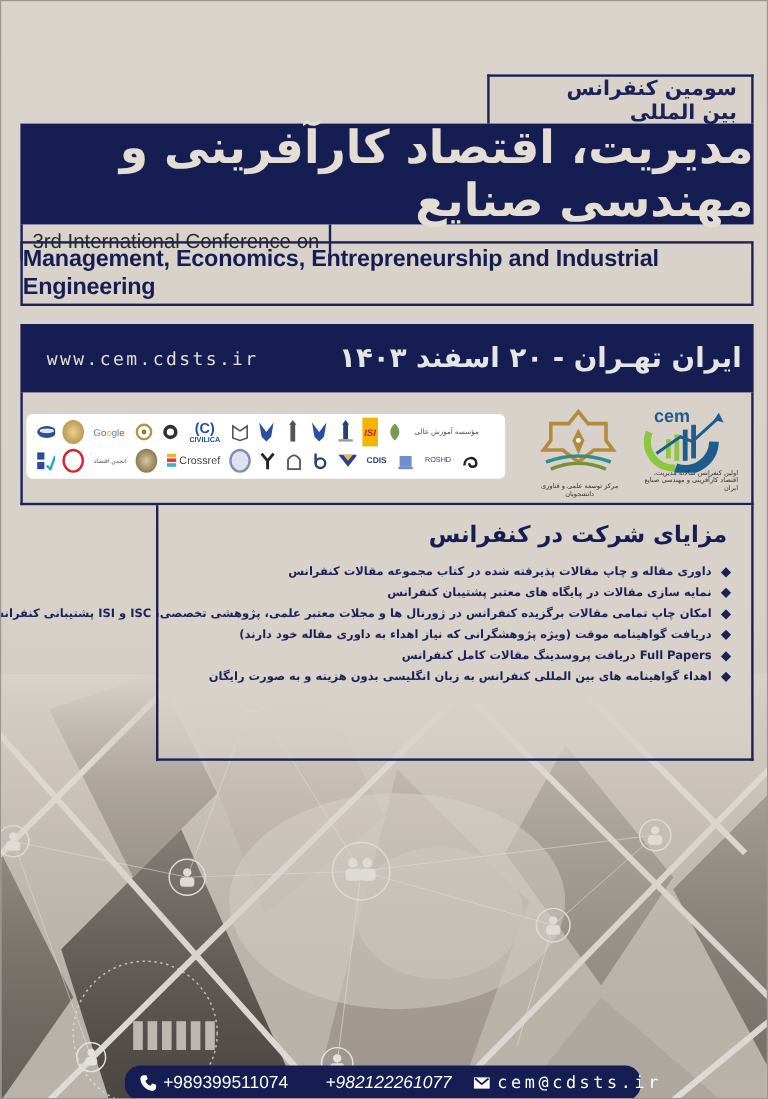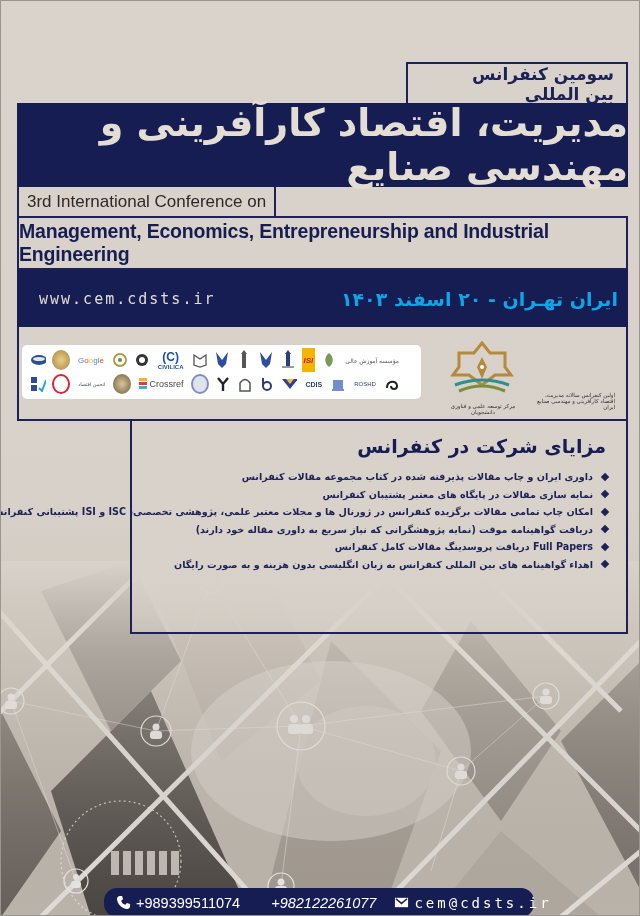--- a/index.html
+++ b/index.html
@@ -46,42 +46,42 @@
     }
     .box-en-small {
       position: absolute; left: 16px; top: 186px; width: 259px; height: 30px;
       border: 2px solid #1c2257; border-top: none; border-bottom: none;
       display: flex; align-items: center; padding-left: 8px;
     }
     .box-en-small span {
       font-family: "Liberation Sans", sans-serif; font-size: 17px; color: #2a2a2a;
     }
     .box-en-main {
-      position: absolute; left: 16px; top: 215px; width: 611px; height: 54px;
+      position: absolute; left: 16px; top: 200px; width: 611px; height: 54px;
       border: 2px solid #1c2257;
       display: flex; align-items: center; justify-content: center;
     }
     .box-en-main span {
       font-family: "Liberation Sans", sans-serif; font-weight: bold; font-size: 19.5px;
       color: #151d52; letter-spacing: -0.2px;
     }
     .box-date {
       position: absolute; left: 16px; top: 269px; width: 611px; height: 57px;
       background: #151d52;
       display: flex; align-items: center; justify-content: space-between;
       padding: 0 10px 0 22px;
     }
     .box-date .url {
       font-family: "DejaVu Sans Mono", monospace; font-size: 15px; color: #e4ddd4;
       letter-spacing: 2px;
       text-align: center;
     }
     .box-date .date {
       direction: rtl; font-family: "DejaVu Sans", sans-serif; font-weight: bold;
-      font-size: 19px; color: #0ea5e9;
+      font-size: 23px; color: #e5e5e5;
     }
     .box-logos {
       position: absolute; left: 16px; top: 326px; width: 611px; height: 94px;
       border: 2px solid #1c2257; border-top: none;
     }
     .sponsors {
       position: absolute; left: 21px; top: 344px; width: 399px; height: 54px;
       background: #ffffff; border-radius: 5px;
       padding: 3px 8px;
     }
@@ -404,40 +404,53 @@
     <svg width="66" height="62" viewBox="0 0 66 62">
       <path d="M33 2 L41 12 L56 12 L56 26 L62 34 L46 34 L33 44 L20 34 L4 34 L10 26 L10 12 L25 12Z" fill="none" stroke="#b48a3c" stroke-width="3"></path>
       <path d="M33 16 L38 26 L33 38 L28 26Z" fill="#b48a3c"></path>
       <circle cx="33" cy="26" r="2" fill="#fff"></circle>
       <path d="M6 44 Q33 34 60 44" stroke="#2f8f8c" stroke-width="3" fill="none"></path>
       <path d="M10 50 Q33 40 56 50" stroke="#7a8f3c" stroke-width="3" fill="none"></path>
     </svg>
   </div>
   <div class="org-caption">مرکز توسعه علمی و فناوری دانشجویان</div>
 
+  <div class="cem-logo">
+    <svg width="78" height="56" viewBox="0 0 78 56">
+      <text x="12" y="14" font-family="Liberation Sans, sans-serif" font-size="15" fill="#1d5d8c" font-weight="bold">cem</text>
+      <path d="M8 22 A22 22 0 0 0 30 52" stroke="#8dc63f" stroke-width="6" fill="none"></path>
+      <path d="M30 52 A24 24 0 0 0 62 30" stroke="#1d5d8c" stroke-width="8" fill="none"></path>
+      <rect x="22" y="28" width="4" height="16" fill="#8dc63f"></rect>
+      <rect x="29" y="24" width="4" height="22" fill="#8dc63f"></rect>
+      <rect x="36" y="20" width="4" height="26" fill="#1d5d8c"></rect>
+      <rect x="43" y="16" width="4" height="28" fill="#1d5d8c"></rect>
+      <path d="M14 40 L34 26 L44 30 L66 10" stroke="#1d5d8c" stroke-width="2.5" fill="none"></path>
+      <polygon points="66,6 70,14 62,12" fill="#1d5d8c"></polygon>
+    </svg>
+  </div>
   <div class="cem-caption">اولین کنفرانس سالانه مدیریت، اقتصاد کارآفرینی و مهندسی صنایع ایران</div>
 
   <div class="box-benefits">
     <div class="benefits-title">مزایای شرکت در کنفرانس</div>
     <ul class="benefits-list">
       <li>
           <span class="bullet"></span>
-          <span>داوری ایران و چاپ مقالات پذیرفته شده در کتاب مجموعه مقالات کنفرانس</span>
+          <span>داوری مقاله و چاپ مقالات پذیرفته شده در کتاب مجموعه مقالات کنفرانس</span>
         </li>
       <li>
           <span class="bullet"></span>
           <span>نمایه سازی مقالات در پایگاه های معتبر پشتیبان کنفرانس</span>
         </li>
       <li>
           <span class="bullet"></span>
           <span>امکان چاپ تمامی مقالات برگزیده کنفرانس در ژورنال ها و مجلات معتبر علمی، پژوهشی تخصصی، ISC و ISI پشتیبانی کنفرانس</span>
         </li>
       <li>
           <span class="bullet"></span>
-          <span>دریافت گواهینامه موقت (نمایه پژوهشگرانی که نیاز سریع به داوری مقاله خود دارند)</span>
+          <span>دریافت گواهینامه موقت (ویژه پژوهشگرانی که نیاز اهداء به داوری مقاله خود دارند)</span>
         </li>
       <li>
           <span class="bullet"></span>
           <span>Full Papers دریافت پروسدینگ مقالات کامل کنفرانس</span>
         </li>
       <li>
           <span class="bullet"></span>
           <span>اهداء گواهینامه های بین المللی کنفرانس به زبان انگلیسی بدون هزینه و به صورت رایگان</span>
         </li>
     </ul>

